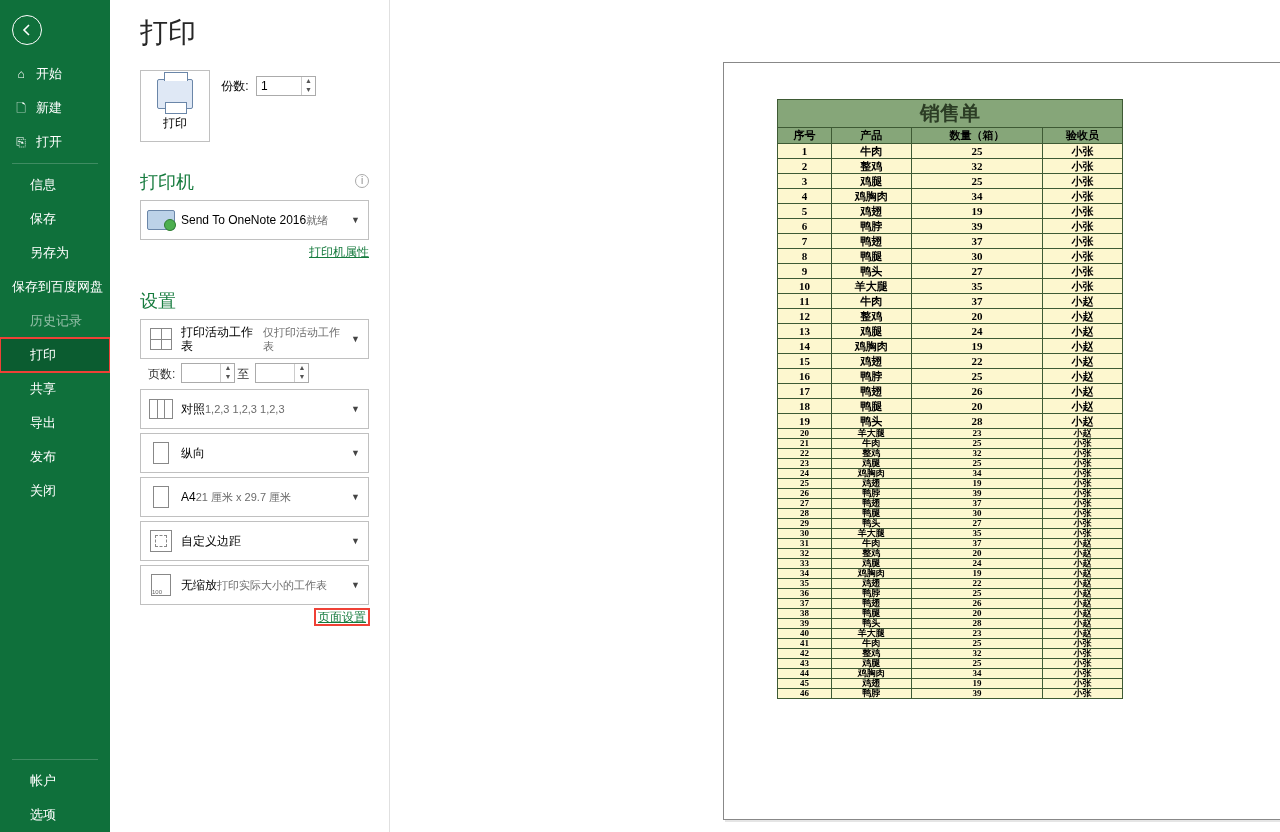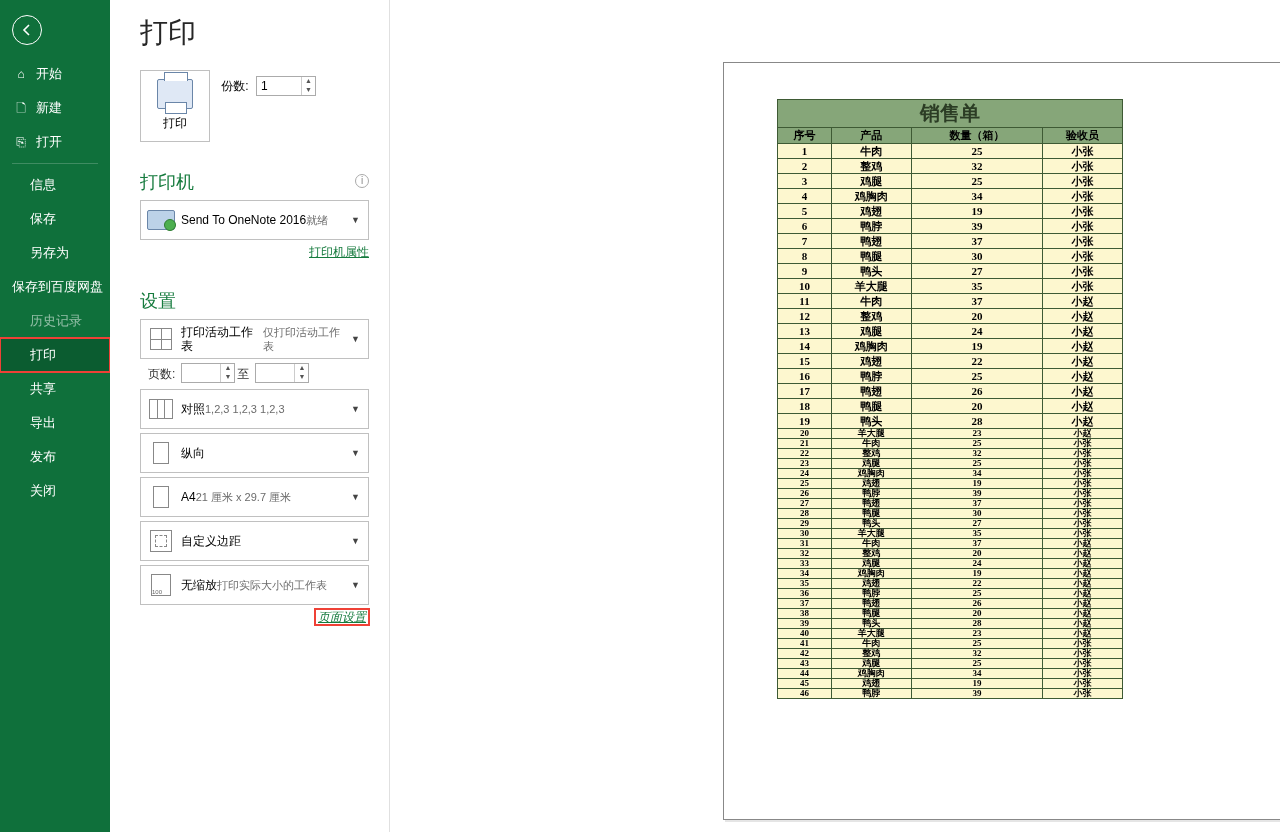--- a/index.html
+++ b/index.html
@@ -211,20 +211,27 @@
       <div class="nav-item" style="padding-left: 30px;">保存</div>
       <div class="nav-item" style="padding-left: 30px;">另存为</div>
       <div class="nav-item" style="padding-left: 12px;">保存到百度网盘</div>
       <div class="nav-item" style="color: rgba(255, 255, 255, 0.55); padding-left: 30px;">历史记录</div>
       <div class="nav-item active red-box" style="padding-left: 30px;">打印</div>
       <div class="nav-item" style="padding-left: 30px;">共享</div>
       <div class="nav-item" style="padding-left: 30px;">导出</div>
       <div class="nav-item" style="padding-left: 30px;">发布</div>
       <div class="nav-item" style="padding-left: 30px;">关闭</div>
     </div>
+  <div class="bottom">
+    <hr>
+    <div id="sidebar-bottom">
+        <div class="nav-item" style="padding-left: 30px;">帐户</div>
+        <div class="nav-item" style="padding-left: 30px;">选项</div>
+      </div>
+  </div>
 </div>
 
 <div class="panel">
   <h1>打印</h1>
 
   <div>
     <div class="print-btn">
       <div class="pic"></div>
       <div>打印</div>
     </div>
@@ -334,21 +341,21 @@
     <div class="dd-icon">
         <div class="scale-ic"></div>
       </div>
     <div class="dd-text">
       <span>无缩放</span>
       <span class="sub">打印实际大小的工作表</span>
     </div>
     <span class="dd-caret">▼</span>
   </div>
 
-  <div class="link-right"><a class="red-box" style="padding:1px 3px;font-style:italic;">页面设置</a></div>
+  <div class="link-right"><a class="red-box" style="padding:1px 3px;">页面设置</a></div>
 </div>
 
 <div class="preview">
   <div class="page">
     <table class="sales-table" id="sales-table">
         <tbody>
           <tr>
             <th class="title" colspan="4">销售单</th>
           </tr>
           <tr>

